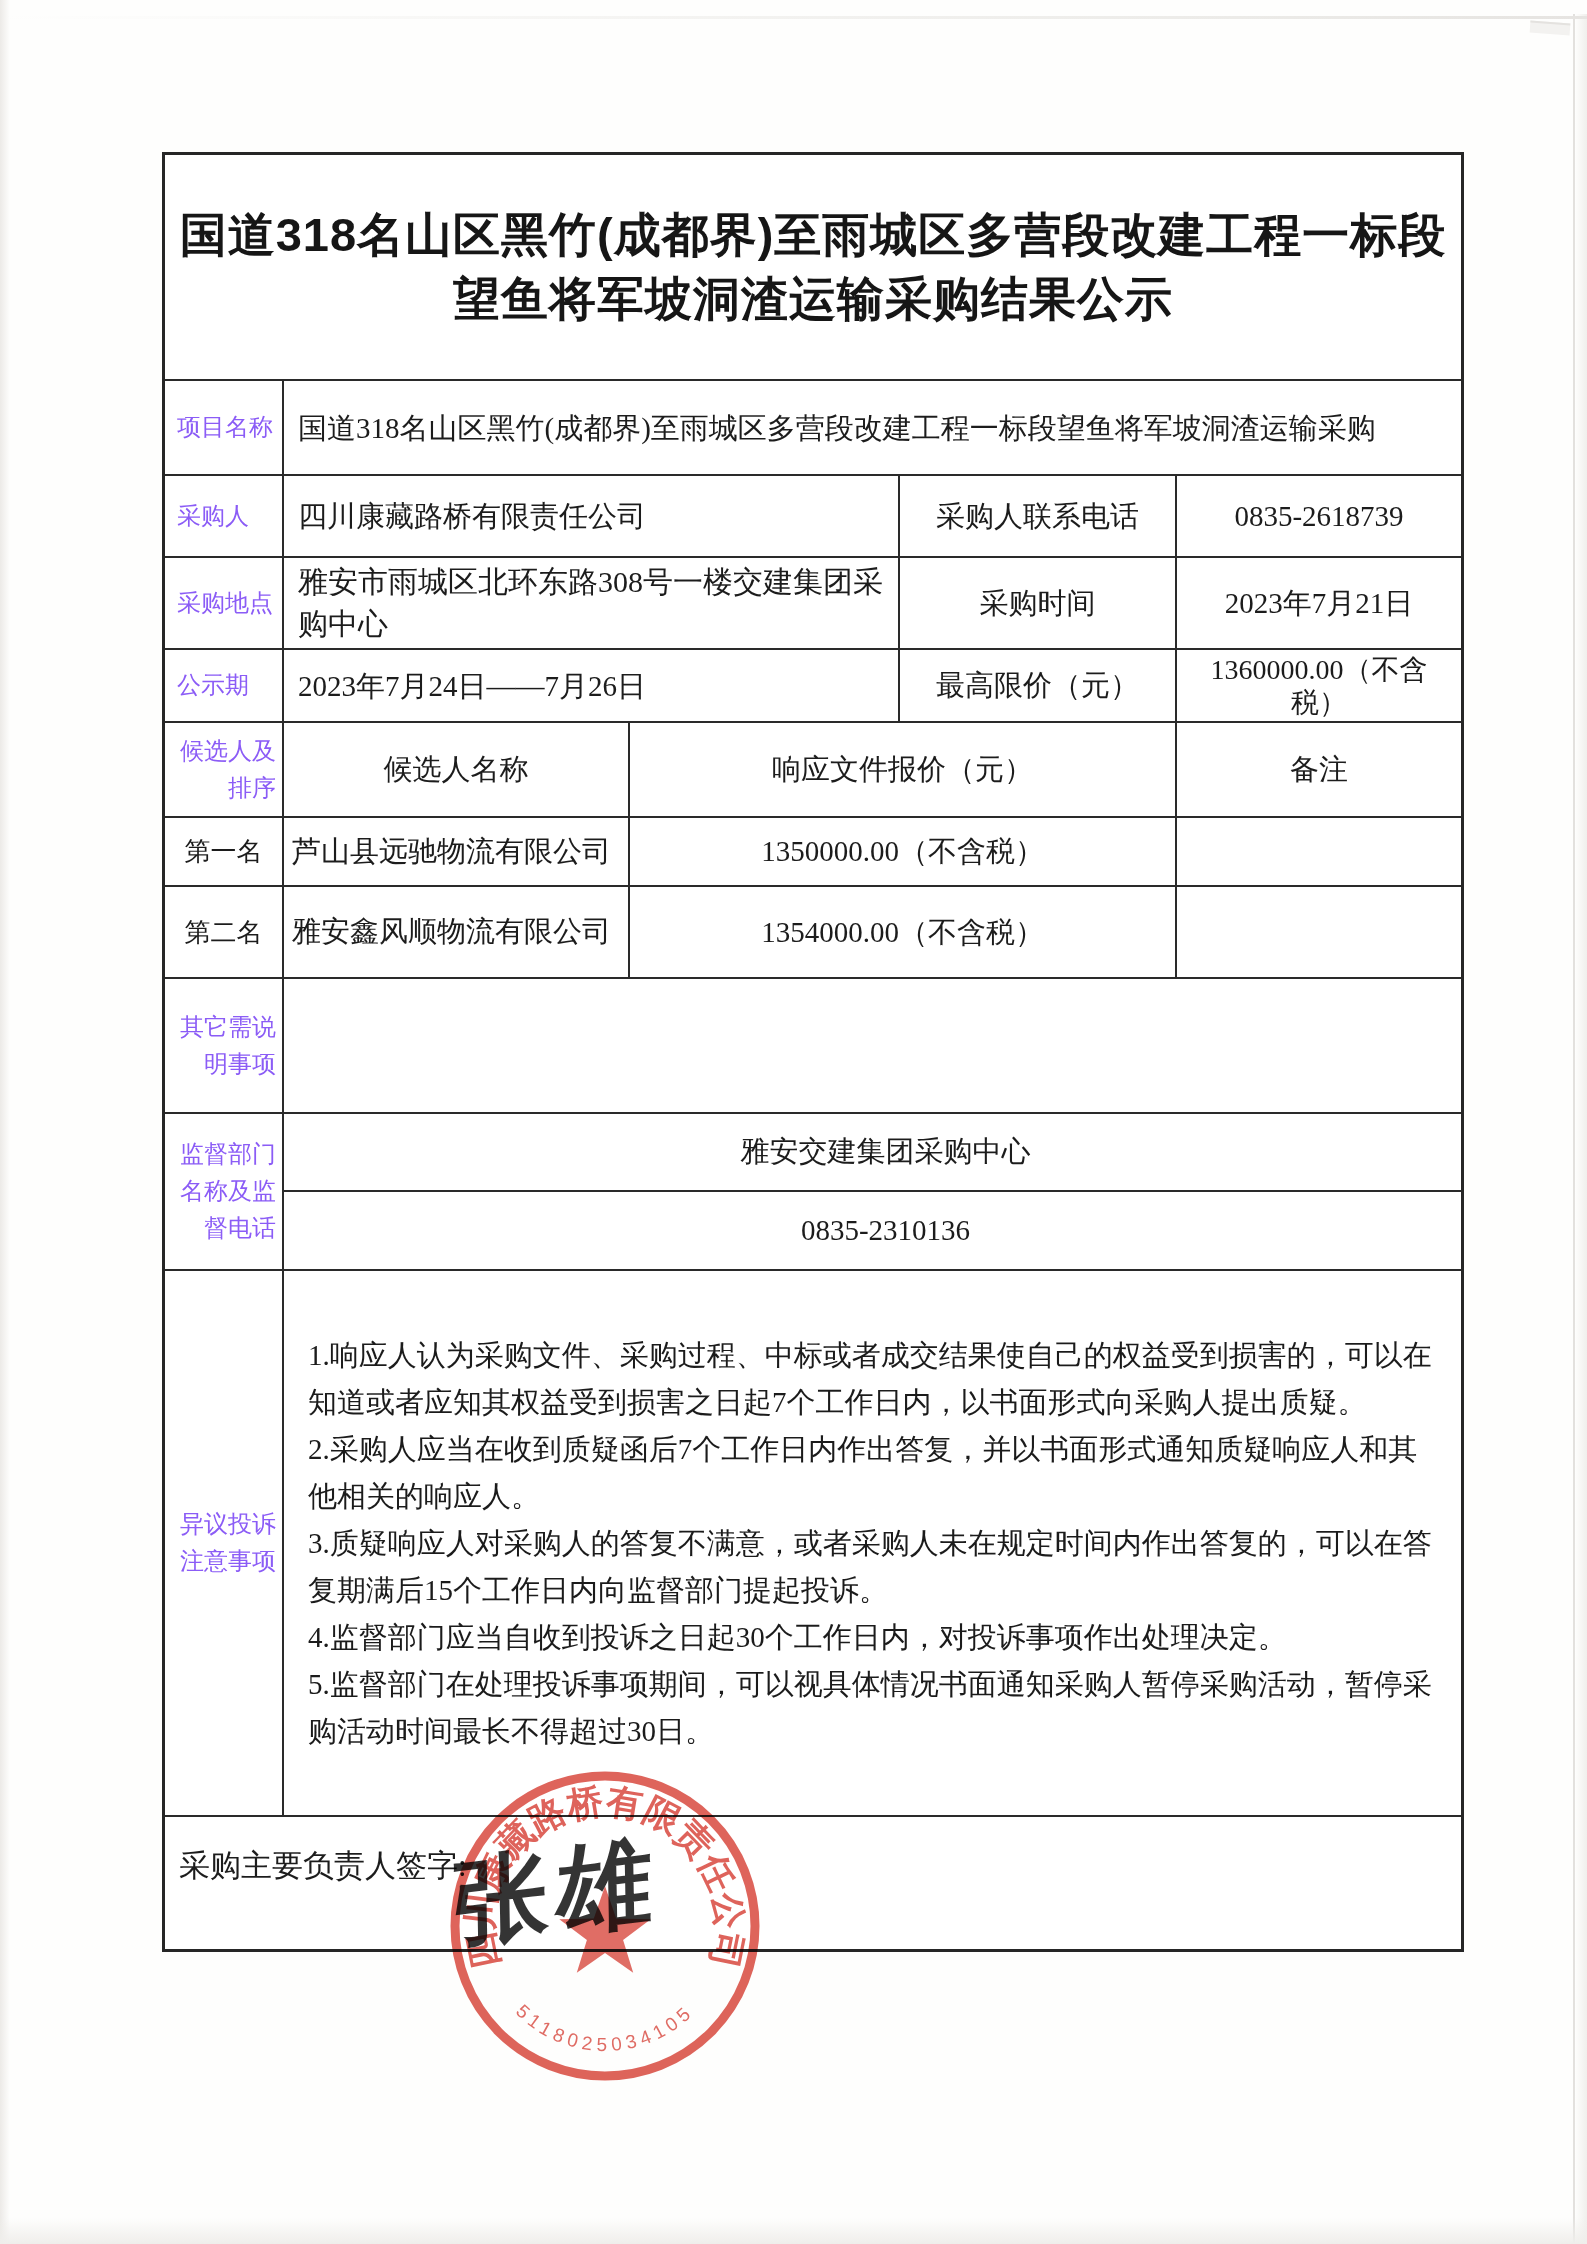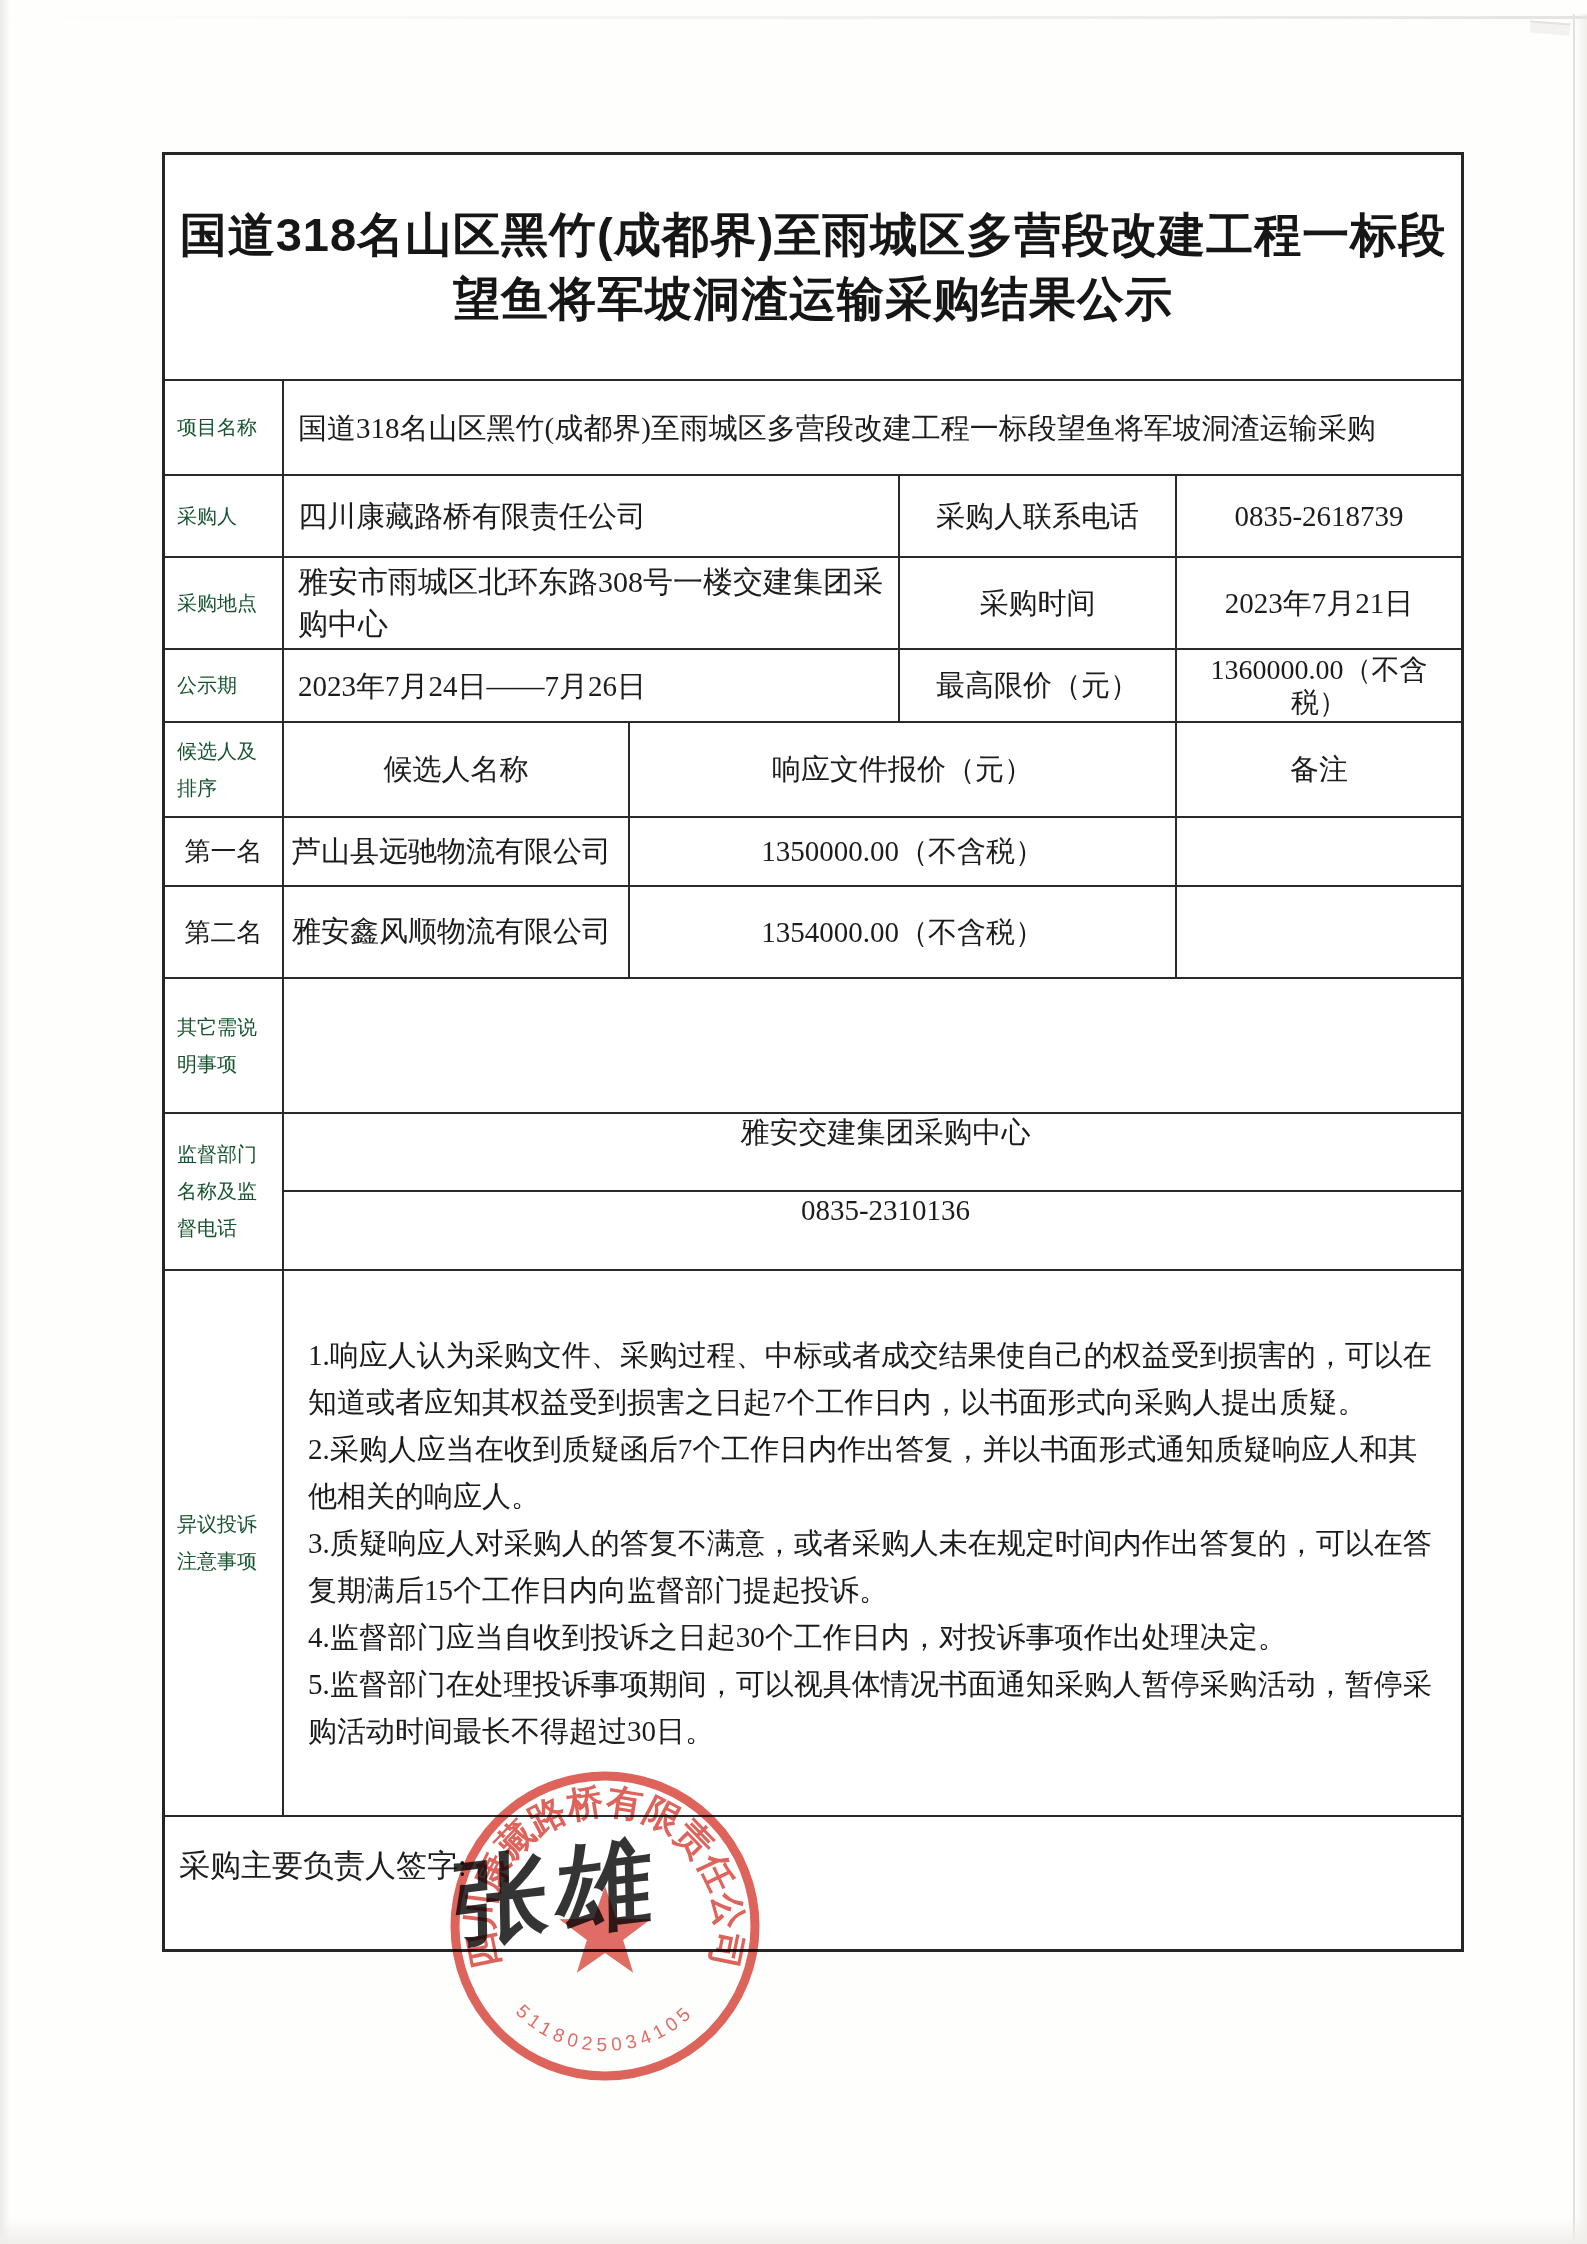--- a/index.html
+++ b/index.html
@@ -40,28 +40,28 @@
   .row-signature .cell{border-bottom:none;}
   
   .w-lab{width:119px;} .w-v1{width:616px;} .w-l2{width:277px;} .w-v2{width:284px;}
   .w-name{width:346px;} .w-price{width:547px;} .w-full{width:1177px;}
   
   .title-cell{flex-direction:column;justify-content:center;border-right:none;width:1296px;}
   .title-line{
     font-family:"Liberation Sans","DejaVu Sans",sans-serif;font-weight:700;
     font-size:47px;line-height:64px;letter-spacing:1px;color:#161616;text-align:center;white-space:nowrap;
   }
-  .t-label{font-size:20px;line-height:37px;padding:4px 6px 4px 12px;color:#14532d;}
+  .t-label{font-size:24px;line-height:37px;padding:4px 6px 4px 12px;color:#8b5cf6;text-align:right;}
   .t-rank{width:100%;text-align:center;font-size:26px;}
   .t-val{font-size:29px;line-height:40px;padding:4px 10px 4px 14px;}
   .t-center{width:100%;text-align:center;font-size:29px;line-height:33px;padding:2px 8px;box-sizing:border-box;}
   .c-center{justify-content:center;}
   .name-cell{padding-left:8px;font-size:29px;}
   .stack{flex-direction:column;align-items:stretch;padding:0;}
-  .sub-cell{height:50%;display:flex;justify-content:center;box-sizing:border-box;padding-left:26px;}
+  .sub-cell{height:50%;display:flex;align-items:center;justify-content:center;box-sizing:border-box;padding-left:26px;}
   .sub-cell.first{border-bottom:2px solid #2a2a2a;}
   .objection-text{flex-direction:column;justify-content:center;align-items:flex-start;padding:10px 24px;}
   .obj-item{font-size:29px;line-height:47px;color:#1b1b1b;}
   .sig-label{font-size:31px;padding-left:14px;}
 
   
   .seal{position:absolute;left:435px;top:1756px;width:340px;height:340px;
     mix-blend-mode:multiply;opacity:.92;}
   .seal-text{font-family:"Liberation Sans","DejaVu Sans",sans-serif;}
   .signature-hand{

